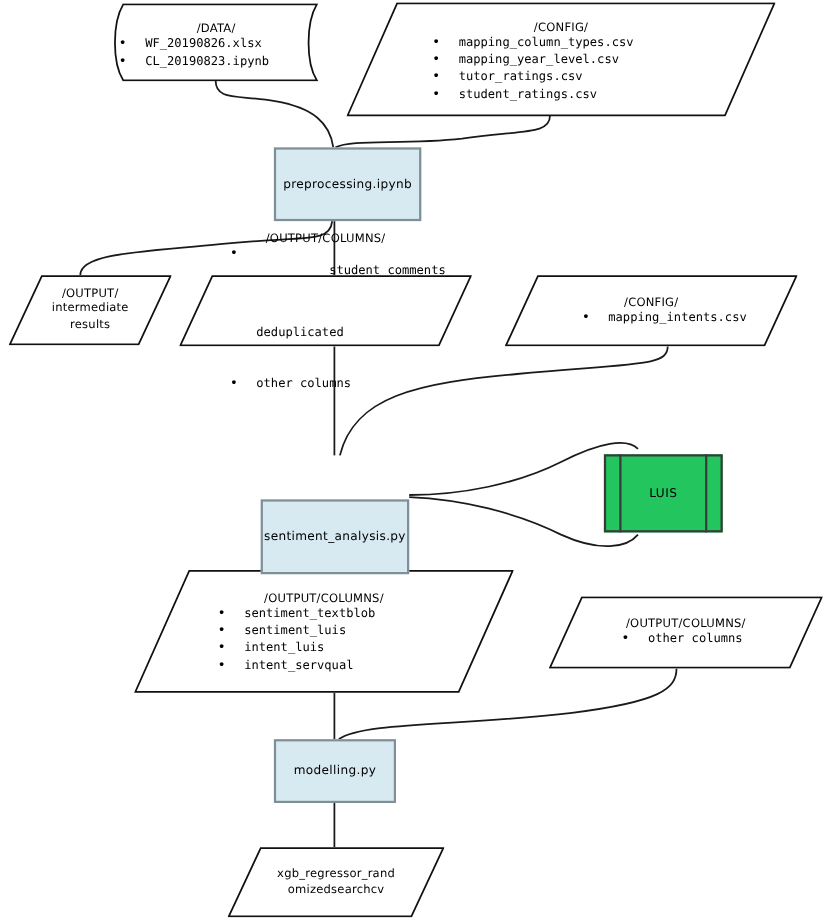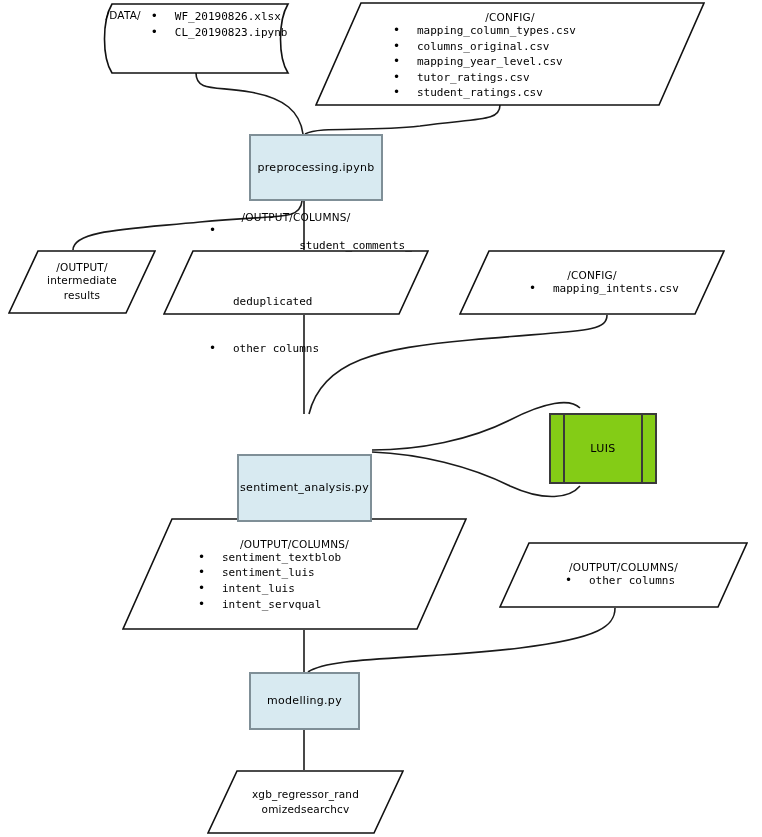--- a/index.html
+++ b/index.html
@@ -42,21 +42,21 @@
   .proc .lbl {
     font-family: "DejaVu Sans", sans-serif;
     font-size: 11px;
     color: #000000;
     letter-spacing: 0.3px;
     text-align: center;
     line-height: 1.2;
   }
   
   .predef {
-    background: #84cc16;
+    background: #22c55e;
     border: 2px solid #3a3a3a;
     display: flex;
     align-items: center;
     justify-content: center;
     z-index: 3;
   }
   .predef::before,
   .predef::after {
     content: "";
     position: absolute;
@@ -132,21 +132,21 @@
     font-size: 12px;
   }
   .para li .cont {
     display: block;
     margin-left: 0;
     margin-top: 24px;
   }
   
   .stored .content {
     display: flex;
-    flex-direction: row;
+    flex-direction: column;
     justify-content: center;
   }
 </style>
 </head>
 <body>
 
 <div id="canvas">
 
   <svg id="wires" viewBox="0 0 762 837" xmlns="http://www.w3.org/2000/svg">
     <g fill="none" stroke="#1a1a1a" stroke-width="1.6">
@@ -190,21 +190,20 @@
   </div>
 
   <div class="node para" style="left:315px; top:2px; width:390px; height:104px;">
     <svg class="shape" viewBox="0 0 390 104" preserveAspectRatio="none">
       <path d="M 46,1 L 389,1 L 344,103 L 1,103 Z" fill="#ffffff" stroke="#111111" stroke-width="1.6" vector-effect="non-scaling-stroke"></path>
     </svg>
     <div class="content" style="padding:4px 0 0 0;">
       <div class="hdr">/CONFIG/</div>
       <ul style="padding-left:68px;">
         <li>mapping_column_types.csv</li>
-        <li>columns_original.csv</li>
         <li>mapping_year_level.csv</li>
         <li>tutor_ratings.csv</li>
         <li>student_ratings.csv</li>
       </ul>
     </div>
   </div>
 
   <div class="node proc" style="left:249px; top:134px; width:134px; height:67px;">
     <span class="lbl">preprocessing.ipynb</span>
   </div>

